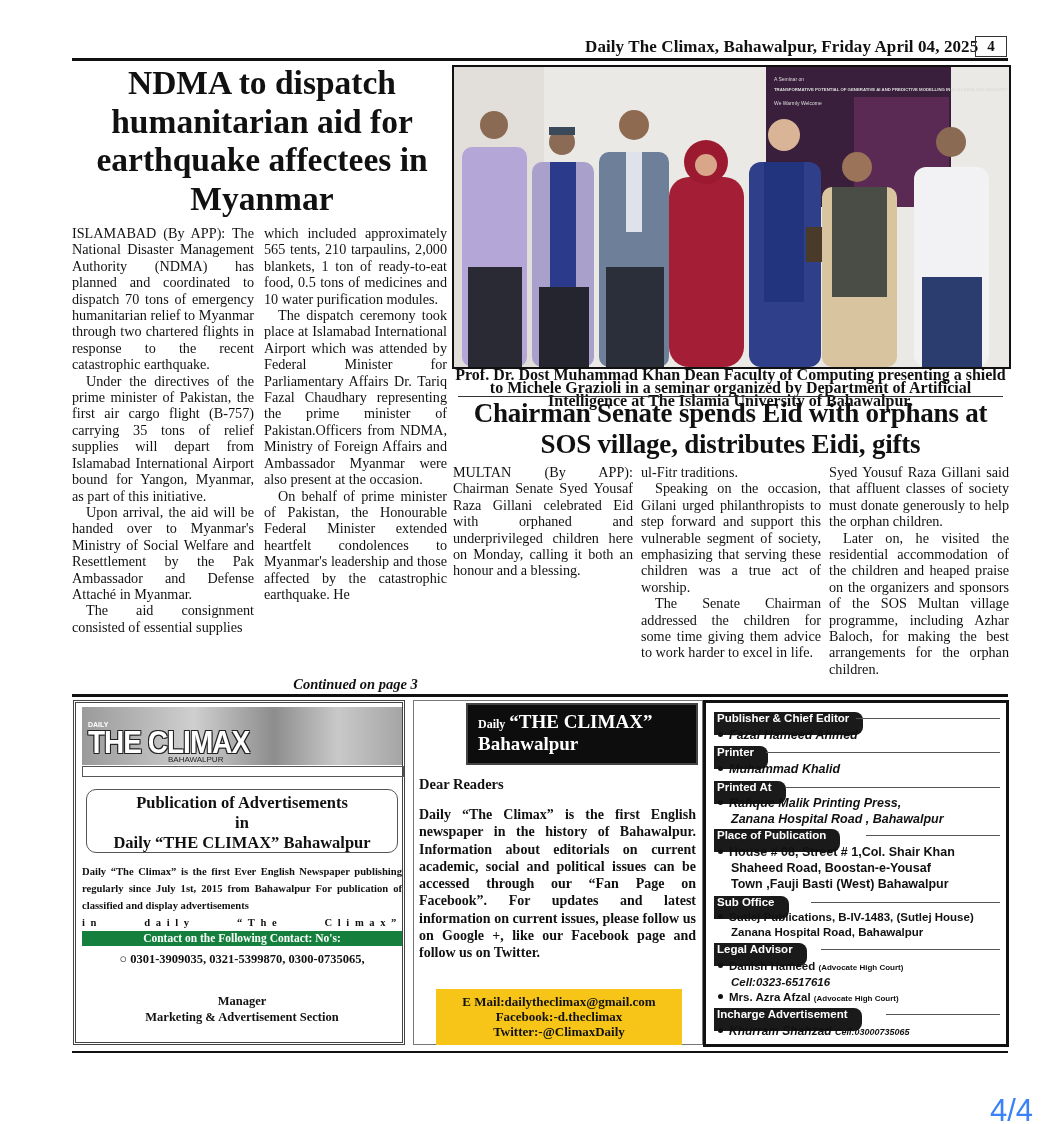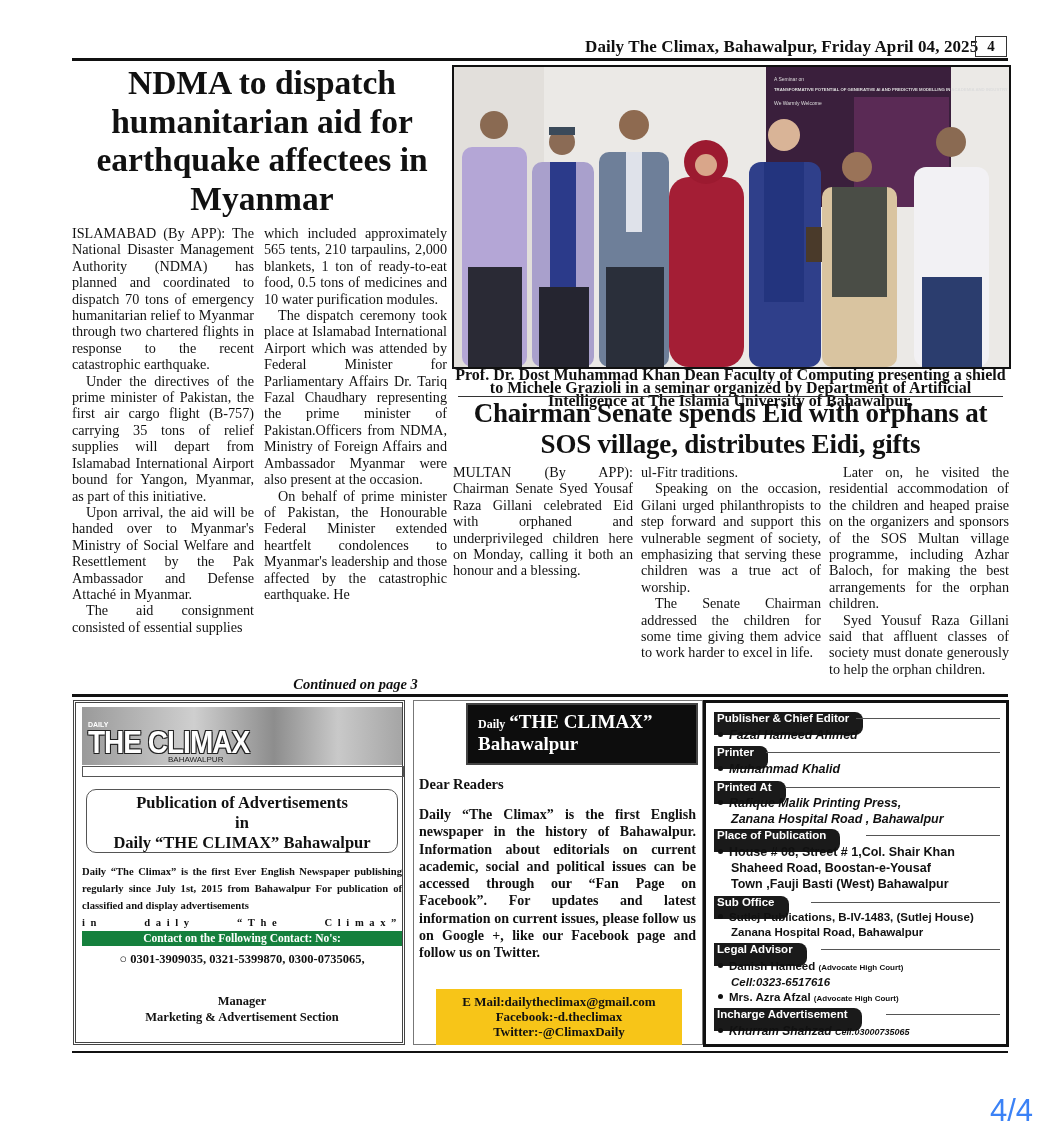--- a/index.html
+++ b/index.html
@@ -148,22 +148,22 @@
 <div class="abs" id="headline-2">Chairman Senate spends Eid with orphans at SOS village, distributes Eidi, gifts</div>
 <div class="abs col" id="art2-col1">
   <p>MULTAN (By APP): Chairman Senate Syed Yousaf Raza Gillani celebrated Eid with orphaned and underprivileged children here on Monday, calling it both an honour and a blessing.</p>
 </div>
 <div class="abs col" id="art2-col2">
   <p>ul-Fitr traditions.</p>
   <p>Speaking on the occasion, Gilani urged philanthropists to step forward and support this vulnerable segment of society, emphasizing that serving these children was a true act of worship.</p>
   <p>The Senate Chairman addressed the children for some time giving them advice to work harder to excel in life.</p>
 </div>
 <div class="abs col" id="art2-col3">
+  <p>Syed Yousuf Raza Gillani said that affluent classes of society must donate generously to help the orphan children.</p>
   <p style="text-indent:14px">Later on, he visited the residential accommodation of the children and heaped praise on the organizers and sponsors of the SOS Multan village programme, including Azhar Baloch, for making the best arrangements for the orphan children.</p>
-  <p>Syed Yousuf Raza Gillani said that affluent classes of society must donate generously to help the orphan children.</p>
 </div>
 
 <div class="abs" id="mid-rule"></div>
 
 <div class="abs" id="ad-box">
   <div class="abs" id="ad-banner">
     <div class="abs" id="ad-daily">DAILY</div>
     <div class="abs" id="ad-logo">THE CLIMAX</div>
     <div class="abs" id="ad-city">BAHAWALPUR</div>
   </div>

